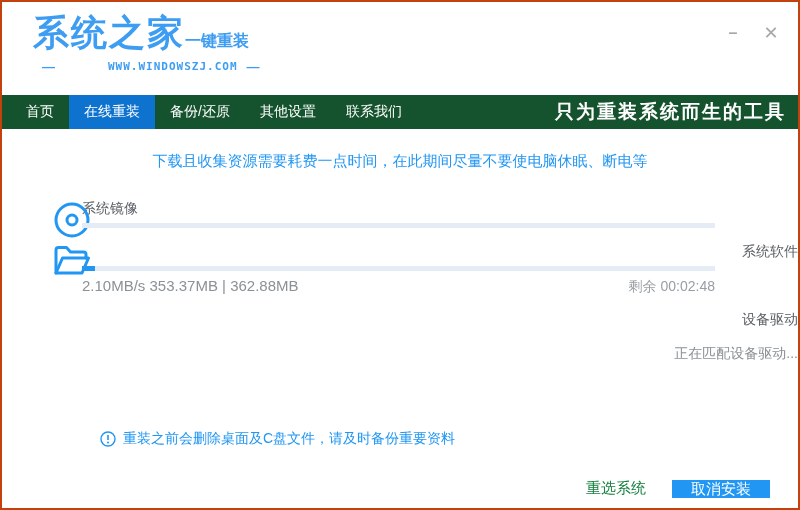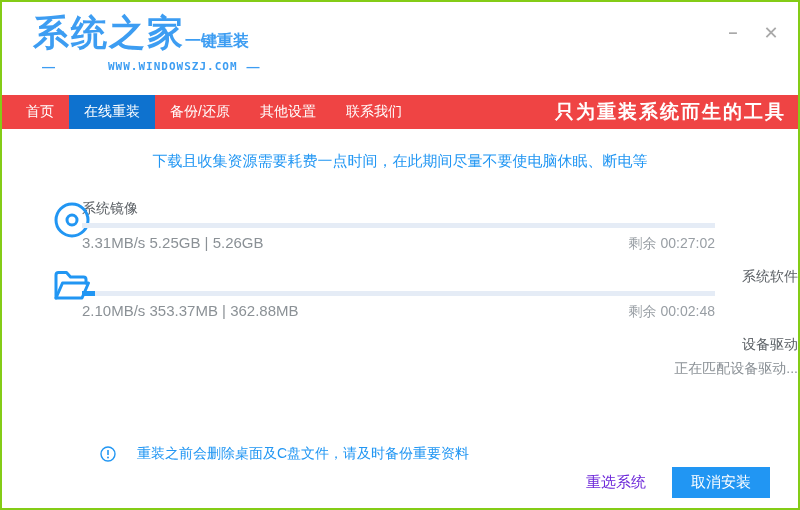--- a/index.html
+++ b/index.html
@@ -1,21 +1,21 @@
 <!DOCTYPE html>
 <html><head>
 <meta charset="utf-8">
 <style>
   * { margin:0; padding:0; box-sizing:border-box; }
   html,body { width:800px; height:510px; background:#fff; }
   body { font-family:"Liberation Sans","DejaVu Sans",sans-serif; }
 
   .window {
     position:relative; width:800px; height:510px;
-    border:2px solid #84cc16; background:#fff; overflow:hidden;
+    border:2px solid #c2410c; background:#fff; overflow:hidden;
   }
 
   
   .header { position:relative; height:93px; background:#fff; }
   .logo-block { position:absolute; left:31px; top:13px; }
   .logo-row { display:flex; align-items:flex-end; }
   .logo-text {
     font-size:36px; font-weight:bold; color:#3d9df2;
     letter-spacing:2px; line-height:1;
   }
@@ -34,21 +34,21 @@
   .window-controls { position:absolute; top:20px; right:16px; display:flex; gap:16px; }
   .win-btn {
     width:22px; height:22px; display:flex; align-items:center; justify-content:center;
     color:#a9a9a9; font-size:18px; cursor:pointer; line-height:1;
   }
   .win-btn.min { font-weight:bold; font-size:16px; }
 
   
   .nav {
     display:flex; align-items:stretch; height:34px;
-    background:#ef4444; padding-left:9px;text-align:center;
+    background:#14532d; padding-left:9px;text-align:center;
   }
   .nav-item {
     display:flex; align-items:center; padding:0 15px;
     color:#fff; font-size:14px; cursor:pointer; white-space:nowrap;
   }
   .nav-item.active { background:#0e72cf; }
   .nav-slogan {
     margin-left:auto; display:flex; align-items:center;
     color:#fff; font-size:19px; font-weight:bold; letter-spacing:2px;
     padding-right:12px; white-space:nowrap;
@@ -69,39 +69,39 @@
     margin-top:5px; position:relative; overflow:hidden;
   }
   .task-fill { height:100%; background:#2196f3; width:0; }
   .task-stats {
     width:633px; display:flex; justify-content:space-between;
     align-items:baseline; margin-top:6px;
   }
   .stats-left { font-size:15px; color:#8b9196; }
   .stats-right { font-size:14px; color:#989ea4; }
   .task + .task { margin-top:15px;text-align:right; }
-  .task-status { font-size:14px; color:#8b9196; margin-top:6px; }
+  .task-status { font-size:14px; color:#8b9196; margin-top:16px; }
 
   .warning {
     margin-top:67px; margin-left:98px;
-    display:flex; align-items:center; gap:21px;
+    display:flex; align-items:center; gap:7px;
     color:#2196f3; font-size:14px;
   }
 
   
   .footer-actions {
     position:absolute; right:28px; bottom:10px;
     display:flex; align-items:center; gap:26px;
   }
   .reselect-btn {
-    color:#6d28d9; font-size:15px; cursor:pointer; background:none; border:none;
+    color:#15803d; font-size:15px; cursor:pointer; background:none; border:none;
     font-family:Liberation Serif, serif;
   }
   .cancel-btn {
-    width:98px; height:31px; background:#2196f3; color:#fff;
+    width:98px; height:18px; background:#2196f3; color:#fff;
     font-size:15px; border:none; cursor:pointer; font-family:inherit;
   }
 </style>
 </head>
 <body>
 
 <div class="window">
 
   <div class="header">
     <div class="logo-block">
@@ -138,24 +138,20 @@
       <span class="task-icon">
         <svg width="38" height="38" viewBox="0 0 38 38">
           <circle cx="19" cy="19" r="16" fill="none" stroke="#2196f3" stroke-width="3"></circle>
           <circle cx="19" cy="19" r="5" fill="none" stroke="#2196f3" stroke-width="3"></circle>
         </svg>
       </span>
       <div class="task-name">系统镜像</div>
       <div class="task-bar">
         <div class="task-fill" style="width: 0%;"></div>
       </div>
-      <div class="task-stats">
-        <span class="stats-left">3.31MB/s 5.25GB | 5.26GB</span>
-        <span class="stats-right">剩余 00:27:02</span>
-      </div>
     </div>
 
     <div class="task">
       <span class="task-icon">
         <svg width="38" height="34" viewBox="0 0 38 34">
           <path d="M3 29 V6 q0-2.5 2.5-2.5 h8 l4 4.5 h13 q2.5 0 2.5 2.5 v3.5" fill="none" stroke="#2196f3" stroke-width="3" stroke-linejoin="round" stroke-linecap="round"></path>
           <path d="M3 29 l6.5-15 h26 l-6.5 15 z" fill="none" stroke="#2196f3" stroke-width="3" stroke-linejoin="round"></path>
         </svg>
       </span>
       <div class="task-name">系统软件</div>

